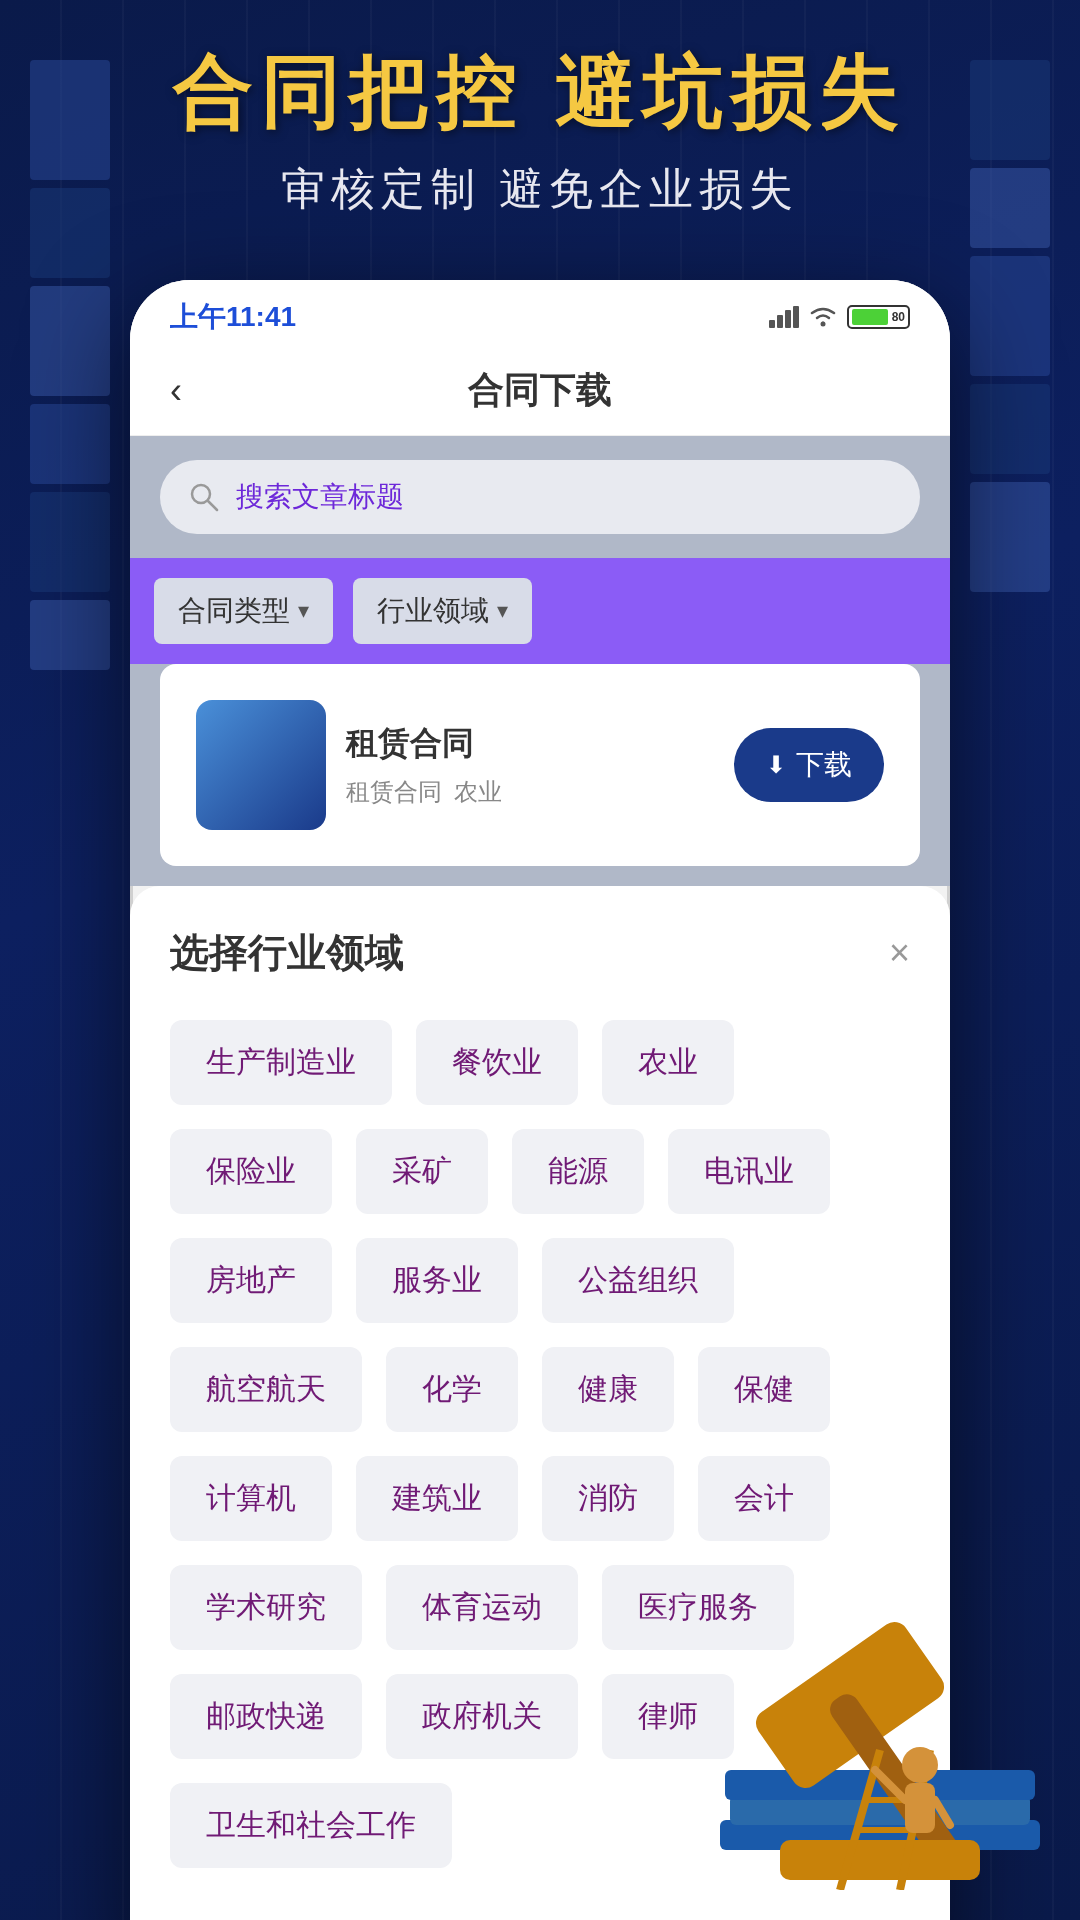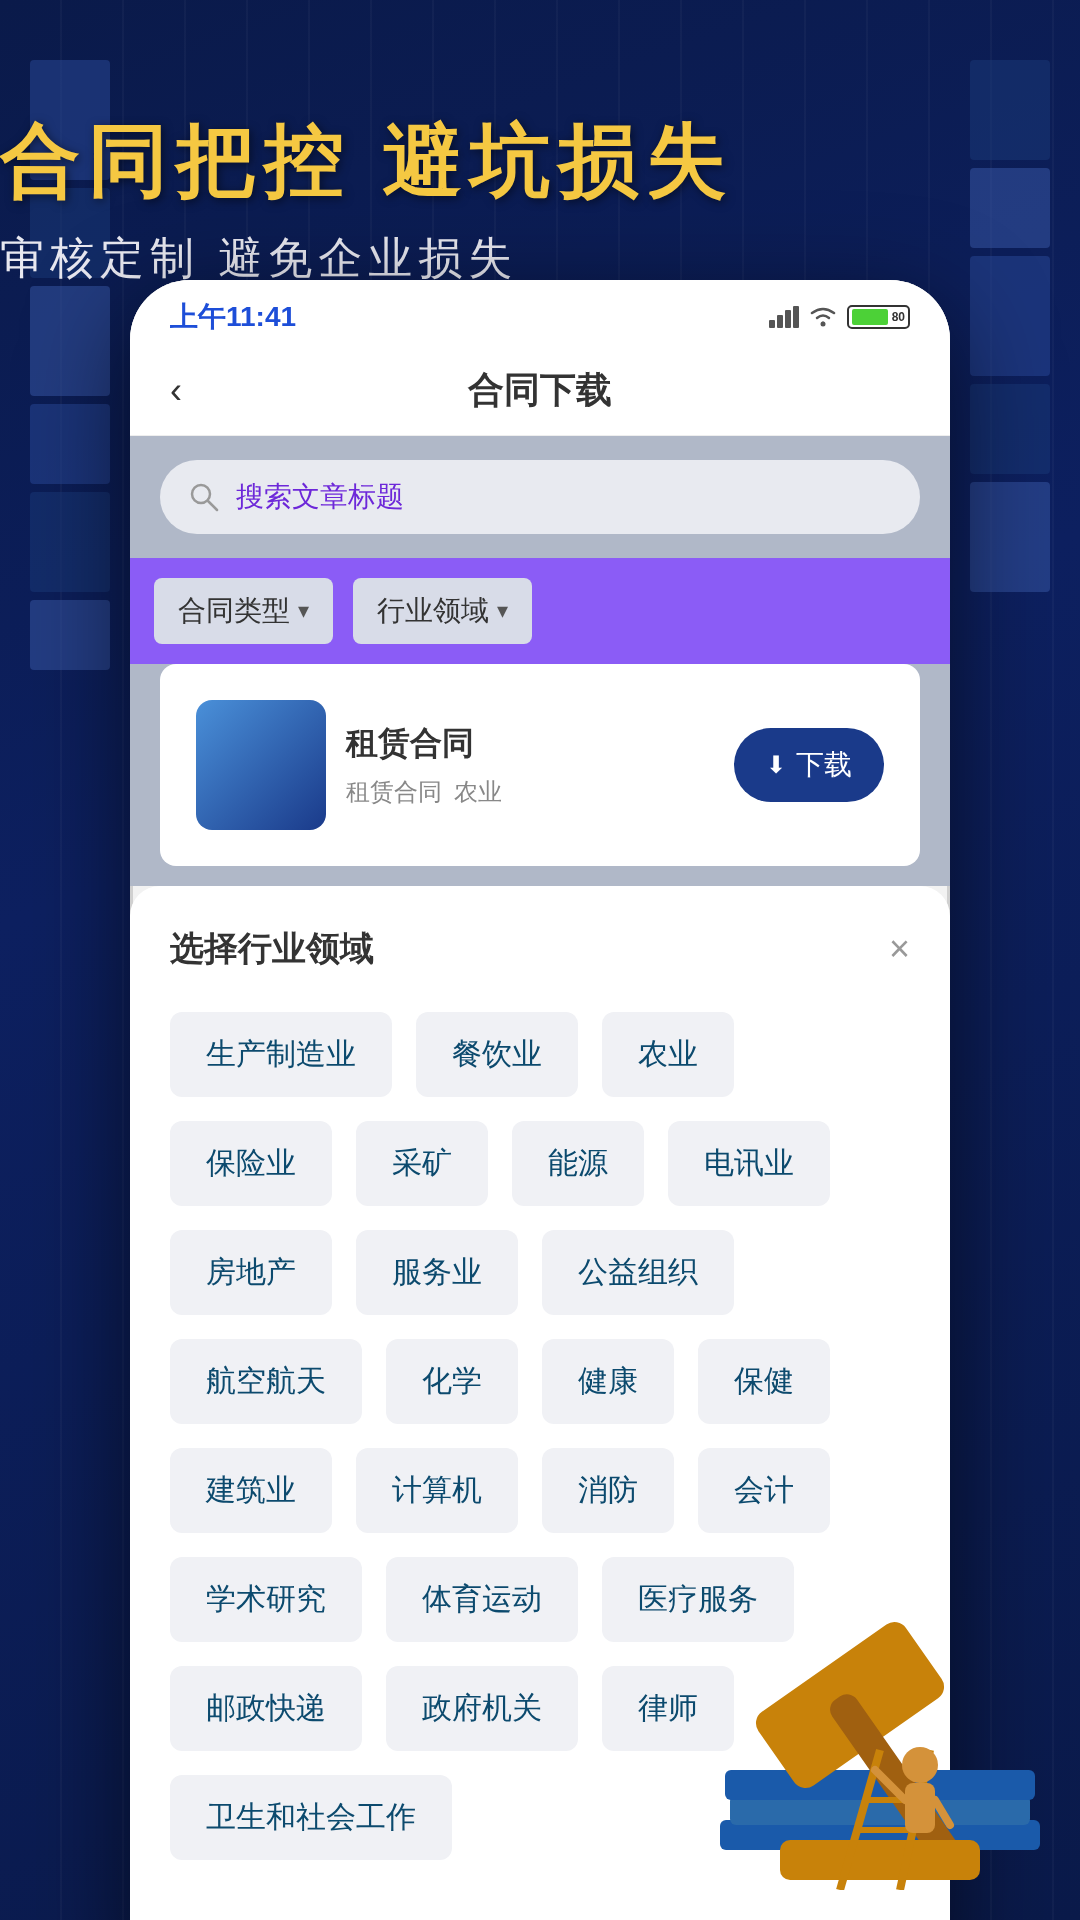--- a/index.html
+++ b/index.html
@@ -43,21 +43,22 @@
     .book-spine {
       height: 80px;
       border-radius: 4px;
       opacity: 0.5;
     }
 
     
     .header-section {
       position: relative;
       z-index: 10;
-      padding-top: 113px;
+      text-align: center;
+      padding-top: 44px;
     }
     .main-title {
       font-size: 80px;
       font-weight: 900;
       color: #f5c842;
       letter-spacing: 8px;
       text-shadow: 2px 2px 10px rgba(0,0,0,0.5);
       line-height: 1.2;
     }
     .sub-title {
@@ -246,21 +247,21 @@
       padding: 40px 40px 60px;
       min-height: 1100px;
     }
     .panel-header {
       display: flex;
       justify-content: space-between;
       align-items: center;
       margin-bottom: 40px;
     }
     .panel-title {
-      font-size: 34px;
+      font-size: 39px;
       font-weight: 600;
       color: #333;
     }
     .close-btn {
       font-size: 36px;
       color: #999;
       cursor: pointer;
       line-height: 1;
     }
 
@@ -268,21 +269,21 @@
     .tags-grid {
       display: flex;
       flex-wrap: wrap;
       gap: 24px;
     }
     .industry-tag {
       background: #f0f1f5;
       border-radius: 12px;
       padding: 22px 36px;
       font-size: 30px;
-      color: #0c4a6e;
+      color: #701a75;
       cursor: pointer;
       white-space: nowrap;
     }
 
     
     .gavel-decoration {
       position: absolute;
       bottom: 0;
       right: 0;
       width: 400px;
@@ -412,22 +413,22 @@
         <div class="industry-tag">采矿</div>
         <div class="industry-tag">能源</div>
         <div class="industry-tag">电讯业</div>
         <div class="industry-tag">房地产</div>
         <div class="industry-tag">服务业</div>
         <div class="industry-tag">公益组织</div>
         <div class="industry-tag">航空航天</div>
         <div class="industry-tag">化学</div>
         <div class="industry-tag">健康</div>
         <div class="industry-tag">保健</div>
+        <div class="industry-tag">计算机</div>
         <div class="industry-tag">建筑业</div>
-        <div class="industry-tag">计算机</div>
         <div class="industry-tag">消防</div>
         <div class="industry-tag">会计</div>
         <div class="industry-tag">学术研究</div>
         <div class="industry-tag">体育运动</div>
         <div class="industry-tag">医疗服务</div>
         <div class="industry-tag">邮政快递</div>
         <div class="industry-tag">政府机关</div>
         <div class="industry-tag">律师</div>
         <div class="industry-tag">卫生和社会工作</div>
       </div>

